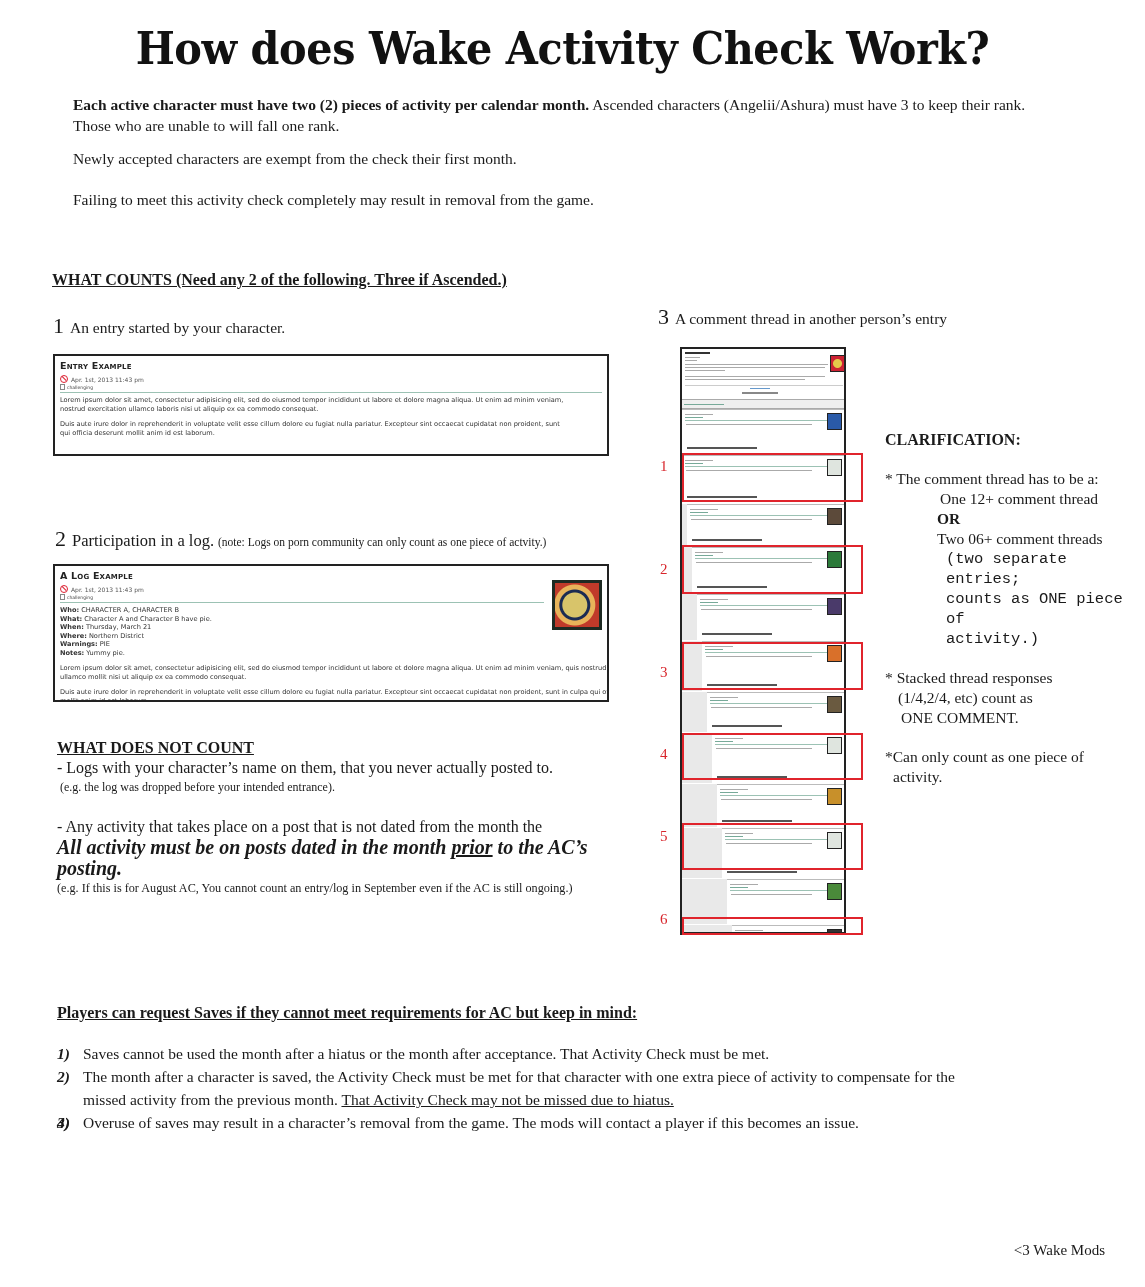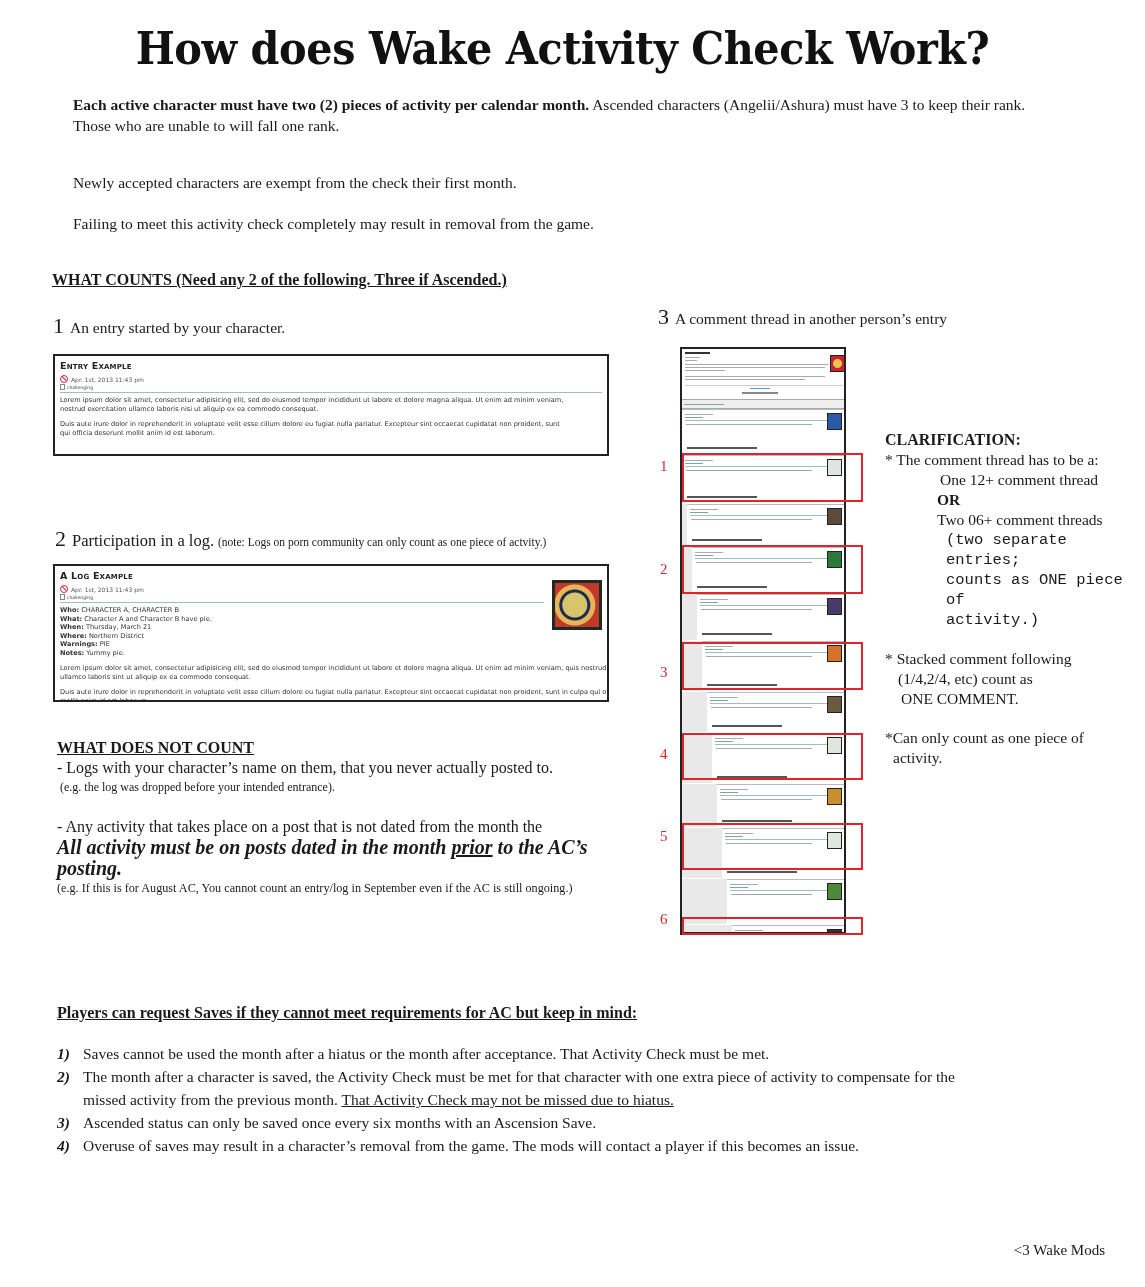--- a/index.html
+++ b/index.html
@@ -42,21 +42,21 @@
   .t-line { position: absolute; height: 1.5px; background: #888; }
   .t-line.light { background: #aaa; height: 1px; }
   .t-rule { position: absolute; height: 1px; background: #9cc2b4; }
   .t-pic { position: absolute; width: 15px; height: 17px; border: 1.5px solid #222; }
   .t-footer { position: absolute; height: 1.5px; background: #555; }
 
   .red-box { position: absolute; border: 2px solid #e0242c; }
   .red-num { position: absolute; color: #d8262c; font-size: 15px; font-family: "Liberation Serif", serif; }
 
   .clar { left: 885px; top: 430px; width: 240px; font-size: 15.5px; line-height: 20px; }
-  .clar .clar-title { font-weight: bold; font-size: 16px; }
+  .clar .clar-title { font-weight: bold; font-size: 16px; margin-bottom: 19px; }
   .clar .pad1 { padding-left: 55px; }
   .clar .pad2 { padding-left: 52px; }
   .clar .pad3 { padding-left: 61px; font-family: Liberation Mono, monospace; }
   .clar .pad4 { padding-left: 13px; }
   .clar .pad5 { padding-left: 16px; }
   .clar .gap { height: 19px; }
 
   .notcount { left: 57px; top: 739px; width: 560px; }
   .notcount .line { font-size: 16px; line-height: 21px; }
   .notcount .small { font-size: 12px; line-height: 18px; }
@@ -72,21 +72,21 @@
   .signoff { right: 40px; top: 1242px; font-size: 15px; }
 </style>
 </head>
 <body>
 
 <h1 class="abs title">How does Wake Activity Check Work?</h1>
 
 <div class="abs intro" style="left:73px; top:94px; width:1060px;">
   <p><b>Each active character must have two (2) pieces of activity per calendar month.</b><span> Ascended characters (Angelii/Ashura) must have 3 to keep their rank.</span></p>
   <p>Those who are unable to will fall one rank.</p>
-  <p style="margin-top:36px;">Newly accepted characters are exempt from the check their first month.</p>
+  <p style="margin-top:12px;">Newly accepted characters are exempt from the check their first month.</p>
   <p style="margin-top:20px;">Failing to meet this activity check completely may result in removal from the game.</p>
 </div>
 
 <div class="abs heading-u" style="left:52px; top:271px;">WHAT COUNTS (Need any 2 of the following. Three if Ascended.)</div>
 
 <div class="abs num-item" style="left:53px; top:313px;">
   <span class="big">1</span><span>An entry started by your character.</span>
 </div>
 
 <div class="abs lj-box" style="left:53px; top:354px; width:556px; height:102px;">
@@ -124,21 +124,21 @@
   <div class="lj-rule" style="margin-right:58px;"></div>
   <div class="lj-fields">
     <div><b>Who:</b><span> CHARACTER A, CHARACTER B</span></div>
     <div><b>What:</b><span> Character A and Character B have pie.</span></div>
     <div><b>When:</b><span> Thursday, March 21</span></div>
     <div><b>Where:</b><span> Northern District</span></div>
     <div><b>Warnings:</b><span> PIE</span></div>
     <div><b>Notes:</b><span> Yummy pie.</span></div>
   </div>
   <div class="lj-body">
-    <p><span>Lorem ipsum dolor sit amet, consectetur adipisicing elit, sed do eiusmod tempor incididunt ut labore et dolore magna aliqua. Ut enim ad minim veniam, quis nostrud exercitation</span><br><span>ullamco laboris sint ut aliquip ex ea commodo consequat.</span></p>
+    <p><span>Lorem ipsum dolor sit amet, consectetur adipisicing elit, sed do eiusmod tempor incididunt ut labore et dolore magna aliqua. Ut enim ad minim veniam, quis nostrud exercitation</span><br><span>ullamco mollit nisi ut aliquip ex ea commodo consequat.</span></p>
     <p><span>Duis aute irure dolor in reprehenderit in voluptate velit esse cillum dolore eu fugiat nulla pariatur. Excepteur sint occaecat cupidatat non proident, sunt in culpa qui officia deserunt</span><br><span>mollit anim id est laborum.</span></p>
   </div>
   <div class="userpic abs" style="right:5px; top:14px;"></div>
 </div>
 
 <div class="abs notcount">
   <div class="heading-u">WHAT DOES NOT COUNT</div>
   <div class="line">- Logs with your character’s name on them, that you never actually posted to.</div>
   <div class="small" style="padding-left:3px;">(e.g. the log was dropped before your intended entrance).</div>
   <div class="line" style="margin-top:20px;">- Any activity that takes place on a post that is not dated from the month the</div>
@@ -293,31 +293,31 @@
 <div class="abs clar">
   <div class="clar-title">CLARIFICATION:</div>
   <div>* The comment thread has to be a:</div>
   <div class="pad1">One 12+ comment thread</div>
   <div class="pad2" style="font-weight:bold;">OR</div>
   <div class="pad2">Two 06+ comment threads</div>
   <div class="pad3">(two separate entries;</div>
   <div class="pad3">counts as ONE piece of</div>
   <div class="pad3">activity.)</div>
   <div class="gap"></div>
-  <div>* Stacked comment following</div>
+  <div>* Stacked thread responses</div>
   <div class="pad4">(1/4,2/4, etc) count as</div>
   <div class="pad5">ONE COMMENT.</div>
   <div class="gap"></div>
   <div>*Can only count as one piece of</div>
   <div class="pad5" style="padding-left:8px;">activity.</div>
 </div>
 
 <div class="abs saves">
   <div class="heading-u">Players can request Saves if they cannot meet requirements for AC but keep in mind:</div>
   <ol>
     <li><span class="n">1)</span><span>Saves cannot be used the month after a hiatus or the month after acceptance. That Activity Check must be met.</span></li>
     <li><span class="n">2)</span><span>The month after a character is saved, the Activity Check must be met for that character with one extra piece of activity to compensate for the</span><br><span>missed activity from the previous month. </span><span class="u">That Activity Check may not be missed due to hiatus.</span></li>
-    <li><span class="n">3)</span><span>Ascended status can only be saved once every six months with an Ascension Save.</span></li>
+    <li><span class="n">3)</span></li>
     <li><span class="n">4)</span><span>Overuse of saves may result in a character’s removal from the game. The mods will contact a player if this becomes an issue.</span></li>
   </ol>
 </div>
 
 <div class="abs signoff">&lt;3 Wake Mods</div>
 
 </body></html>

